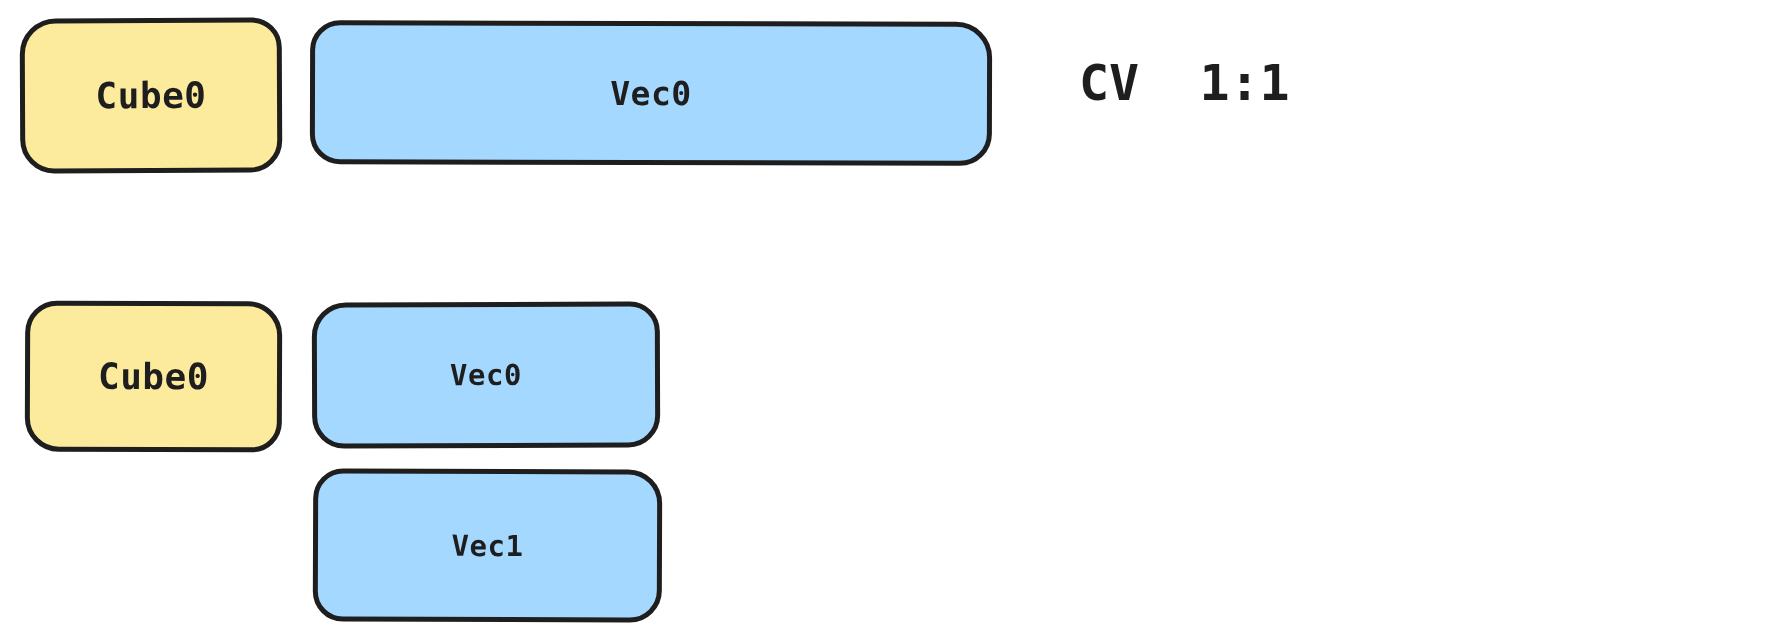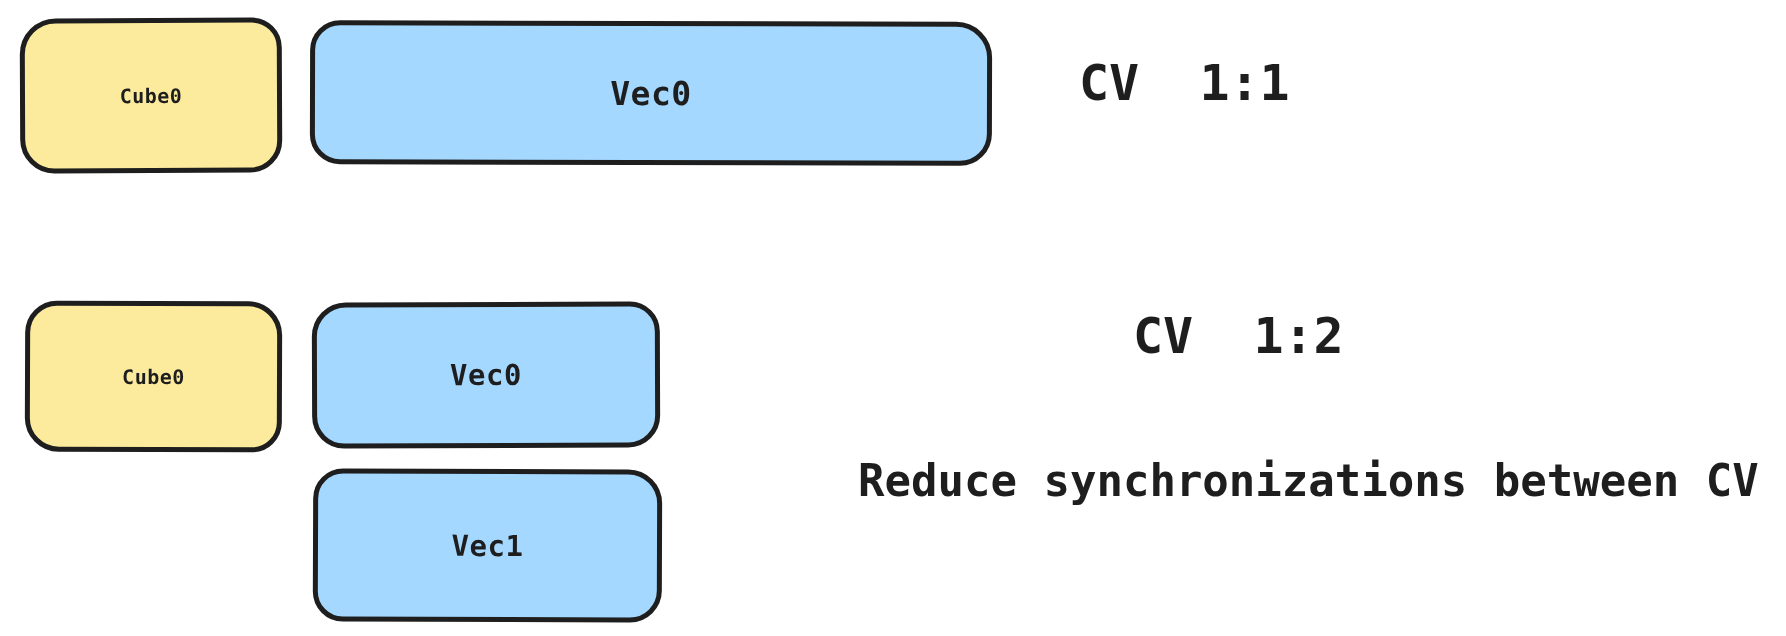--- a/index.html
+++ b/index.html
@@ -31,21 +31,21 @@
   .vec  { background: var(--vec_fill, #a5d8ff); }
 
   .r1-cube { left: 20px;  top: 18px;  width: 262px; height: 155px; border-radius: 36px 30px 32px 34px; transform: rotate(-0.25deg); }
   .r1-vec  { left: 310px; top: 21px;  width: 682px; height: 144px; border-radius: 30px 36px 32px 30px; transform: rotate(0.15deg); }
   .r2-cube { left: 25px;  top: 301px; width: 257px; height: 151px; border-radius: 32px 34px 30px 34px; transform: rotate(0.2deg); }
   .r2-vec0 { left: 312px; top: 302px; width: 348px; height: 146px; border-radius: 34px 30px 32px 32px; transform: rotate(-0.2deg); }
   .r2-vec1 { left: 313px; top: 469px; width: 349px; height: 153px; border-radius: 30px 34px 32px 30px; transform: rotate(0.2deg); }
 
   .label {
     font-weight: bold;
-    font-size: 20px;
+    font-size: 36px;
     letter-spacing: 0.5px;
     color: var(--text, #1e1e1e);
     white-space: pre;
   }
   .label-lg { font-size: 33px; }
   .label-sm { font-size: 29px; }
 
   .caption, .note {
     position: absolute;
     font-weight: bold;
@@ -72,16 +72,14 @@
 
   <div class="box cube r2-cube">
     <span class="label">Cube0</span>
   </div>
   <div class="box vec r2-vec0">
     <span class="label label-sm">Vec0</span>
   </div>
   <div class="box vec r2-vec1">
     <span class="label label-sm">Vec1</span>
   </div>
-  <div class="caption r2-caption">CV  1:2</div>
-  <div class="note">Reduce synchronizations between CV</div>
 
 </div>
 
 </body></html>

